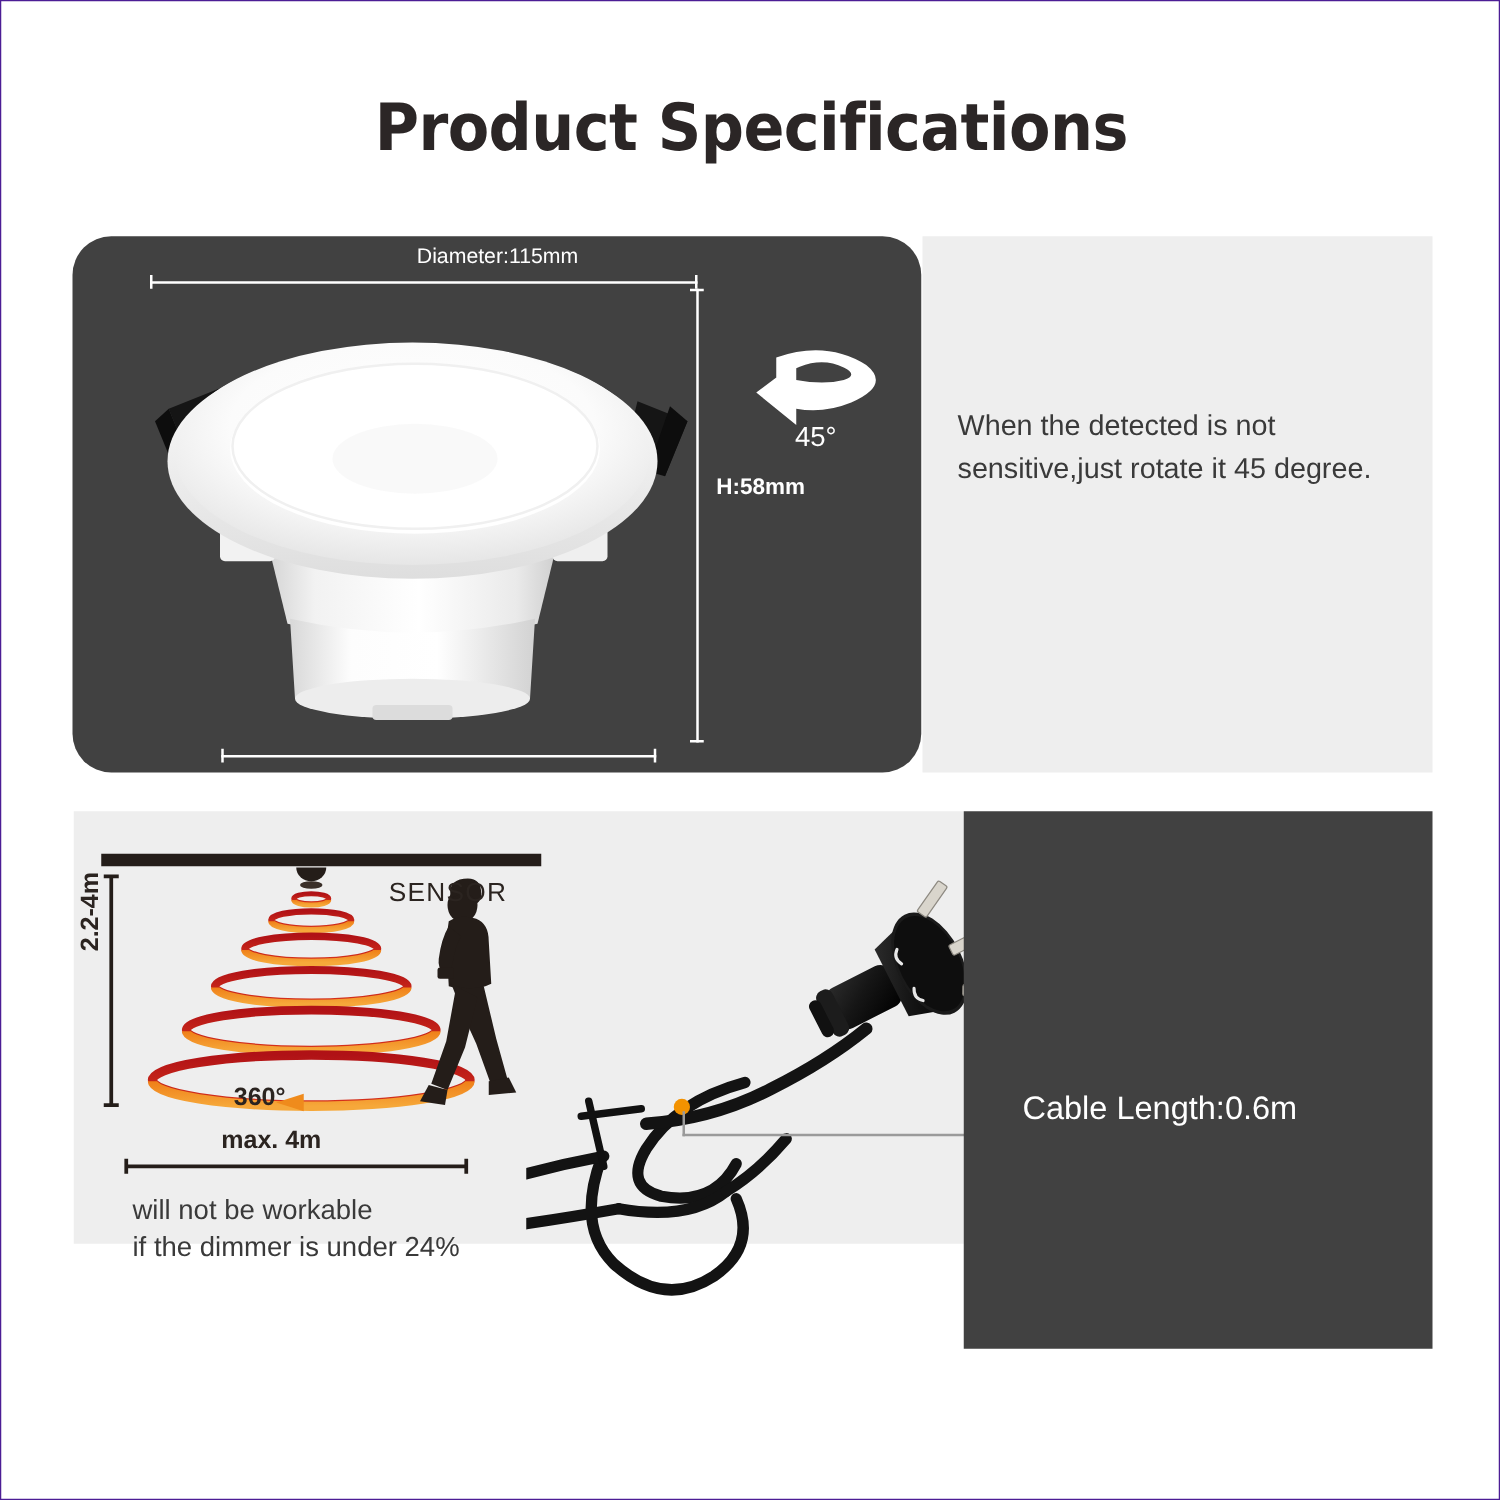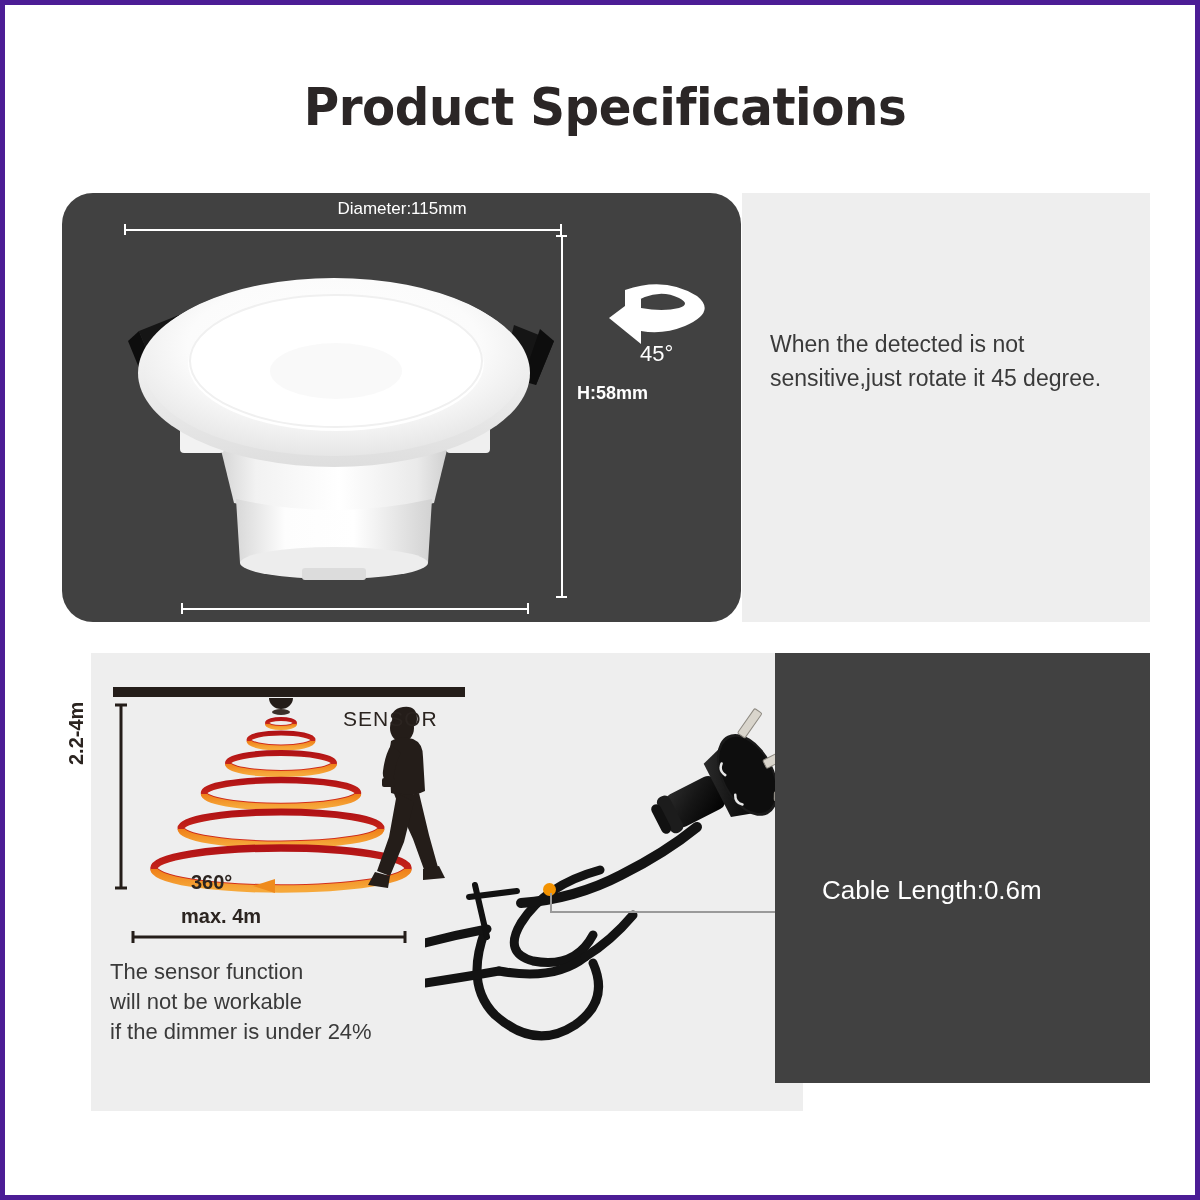--- a/index.html
+++ b/index.html
@@ -5,21 +5,21 @@
   * { box-sizing: border-box; margin: 0; padding: 0; }
   html, body {
     width: 1200px; height: 1200px;
     font-family: "Liberation Sans", sans-serif;
     background: #ffffff;
   }
   #page {
     position: relative;
     width: 1200px; height: 1200px;
     background: #ffffff;
-    border: 5px solid #4c1d95;
+    border: 1px solid #4c1d95;
     overflow: hidden;
   }
 
   
   #title {
     position: absolute;
     left: 0; top: 72px; width: 1200px;
     text-align: center;
     font-size: 52px;
     font-weight: bold;
@@ -93,24 +93,23 @@
   
   #rotate-note {
     position: absolute; left: 765px; top: 322px; width: 360px;
     font-size: 23px; line-height: 34px; color: #3a3a3a;
     font-family: "Liberation Sans", sans-serif;
   }
 
   
   #panel-bot-light {
     position: absolute;
-    left: 58px; top: 648px; width: 712px; height: 458px;
+    left: 58px; top: 648px; width: 712px; height: 346px;
     background: #eeeeee;
     overflow: hidden;
-    margin-left: 28px;
   }
   #panel-bot-dark {
     position: absolute;
     left: 770px; top: 648px; width: 375px; height: 430px;
     background: #414141;
     padding-left: 40px;
   }
 
   #cable-label {
     position: absolute; left: 47px; top: 222px;
@@ -322,21 +321,20 @@
     </svg>
 
     <div id="sensor-word">SENSOR</div>
   </div>
 
   <div id="label-22-4m">2.2-4m</div>
   <div id="label-360">360°</div>
   <div id="label-max4m">max. 4m</div>
 
   <div id="dimmer-note">
-    <div>The sensor function</div>
     <div>will not be workable</div>
     <div>if the dimmer is under 24%</div>
   </div>
 
   <svg id="cable-photo" viewBox="0 0 370 390">
     <defs>
       <linearGradient id="plugGrad" x1="0" y1="0" x2="1" y2="1">
         <stop offset="0%" stop-color="#2d2d2d"></stop>
         <stop offset="45%" stop-color="#161616"></stop>
         <stop offset="100%" stop-color="#000000"></stop>

